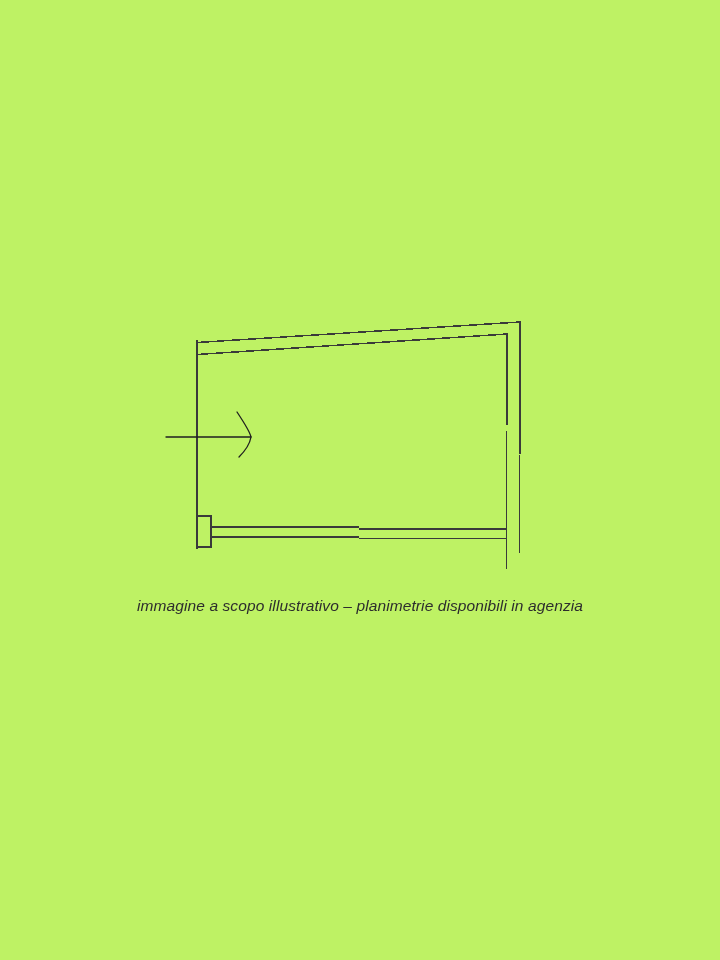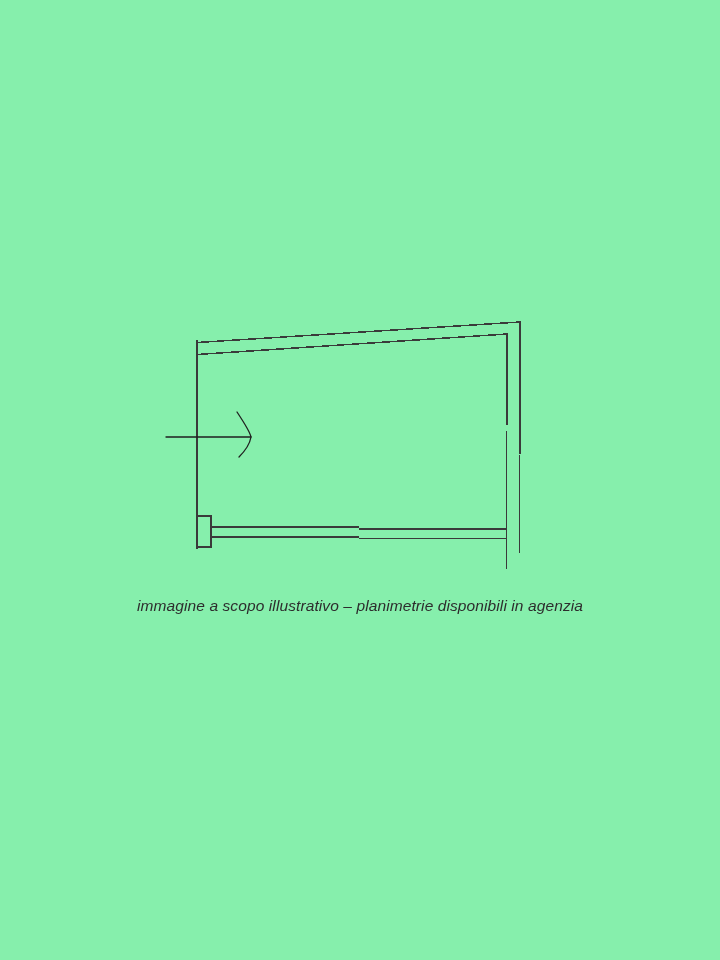--- a/index.html
+++ b/index.html
@@ -4,21 +4,21 @@
 <style>
   html, body {
     margin: 0;
     padding: 0;
     background: #ffffff;
   }
   .page {
     position: relative;
     width: 720px;
     height: 960px;
-    background: #86efac;
+    background: #bef264;
     overflow: hidden;
     font-family: "Liberation Sans", sans-serif;
   }
   .floorplan-figure {
     position: absolute;
     inset: 0;
     width: 720px;
     height: 960px;
   }
   .floorplan-figure svg {

